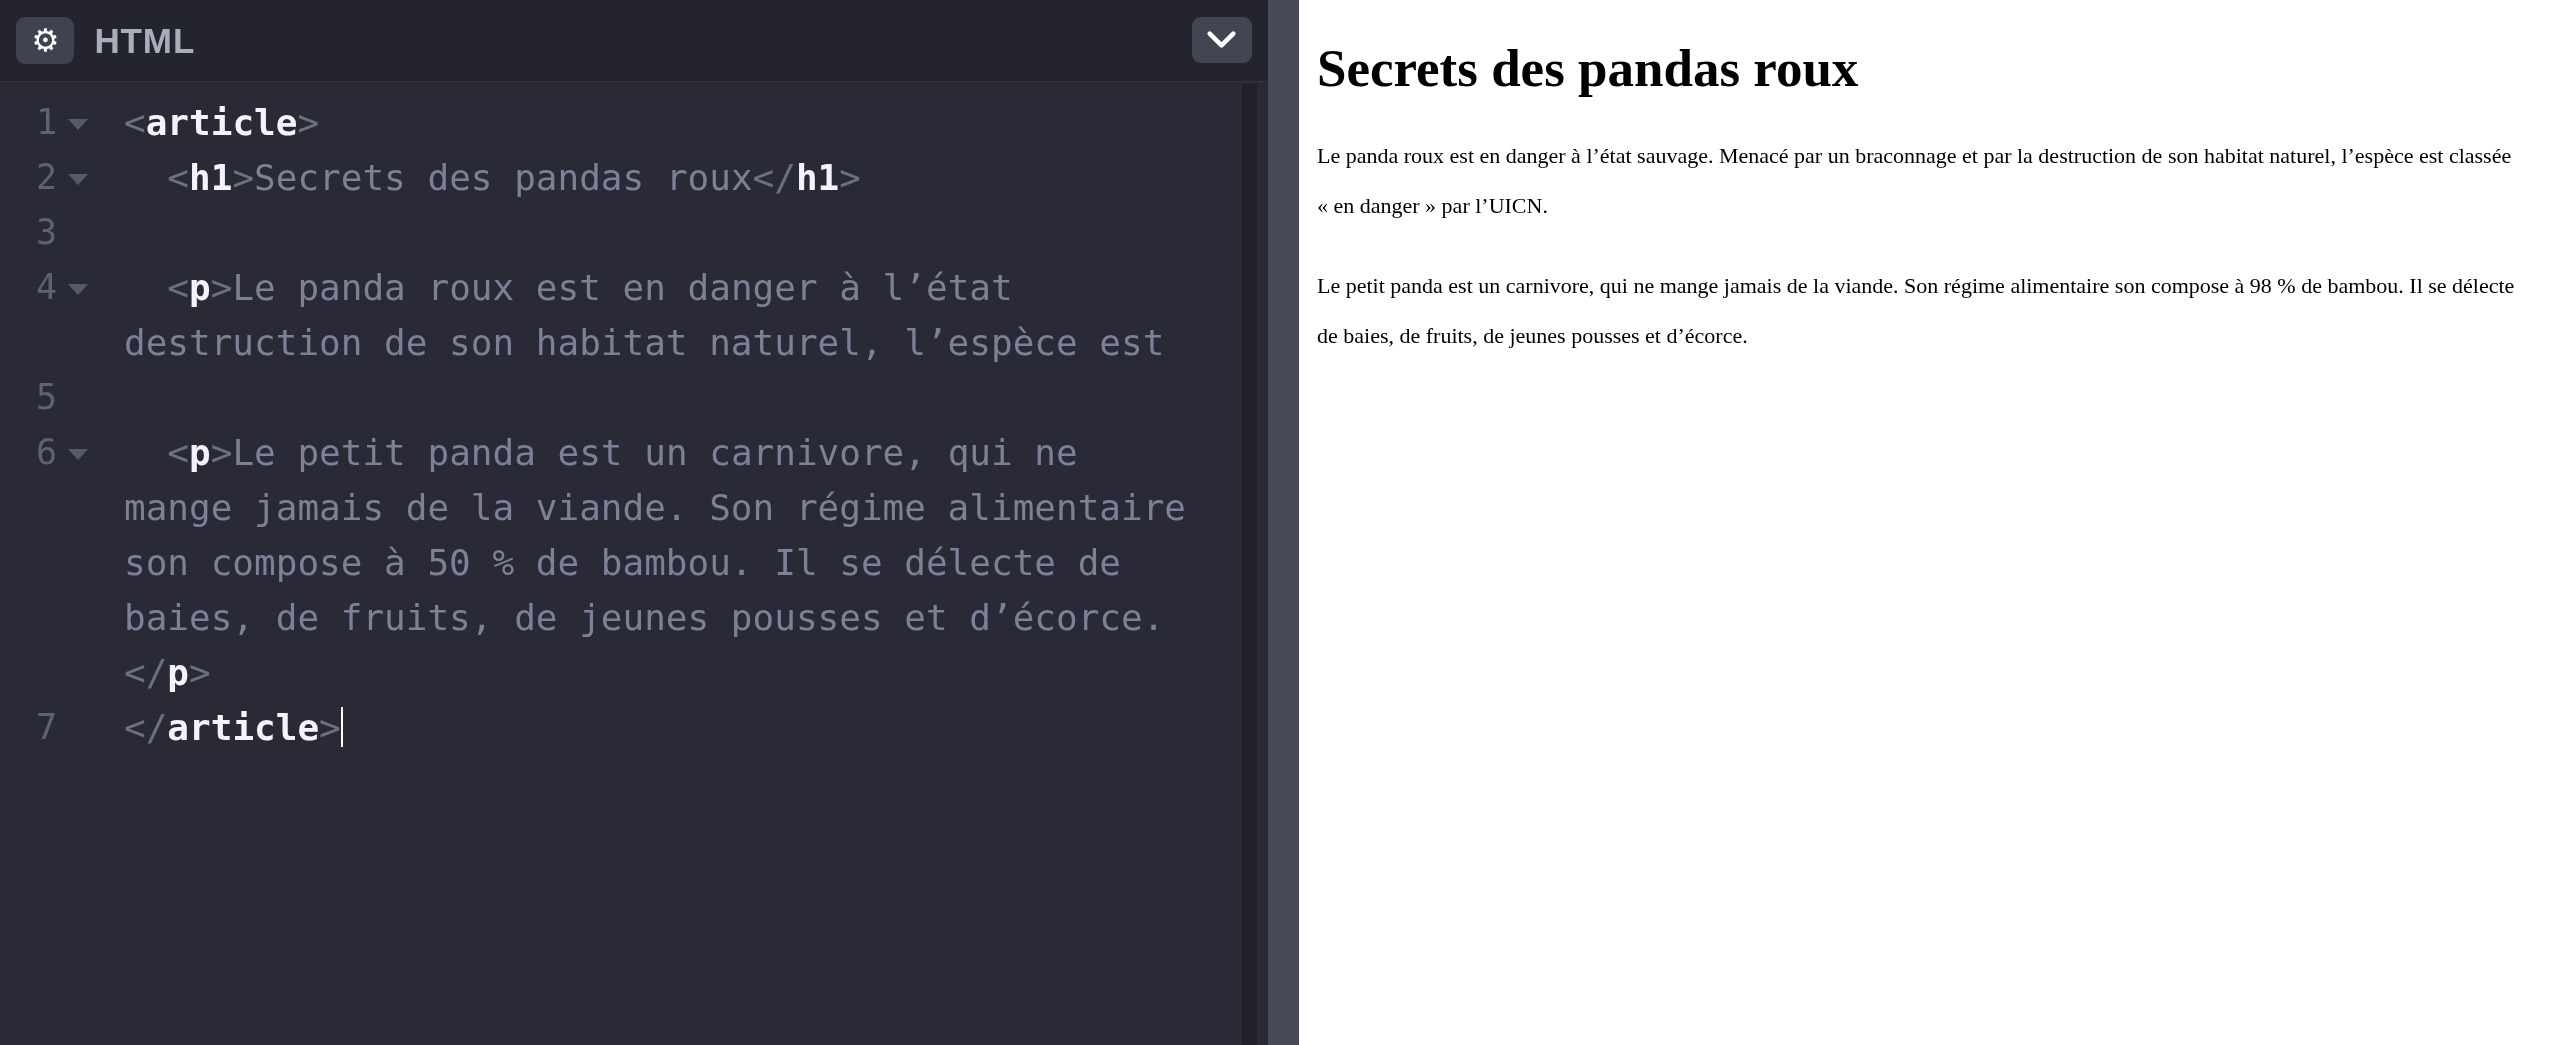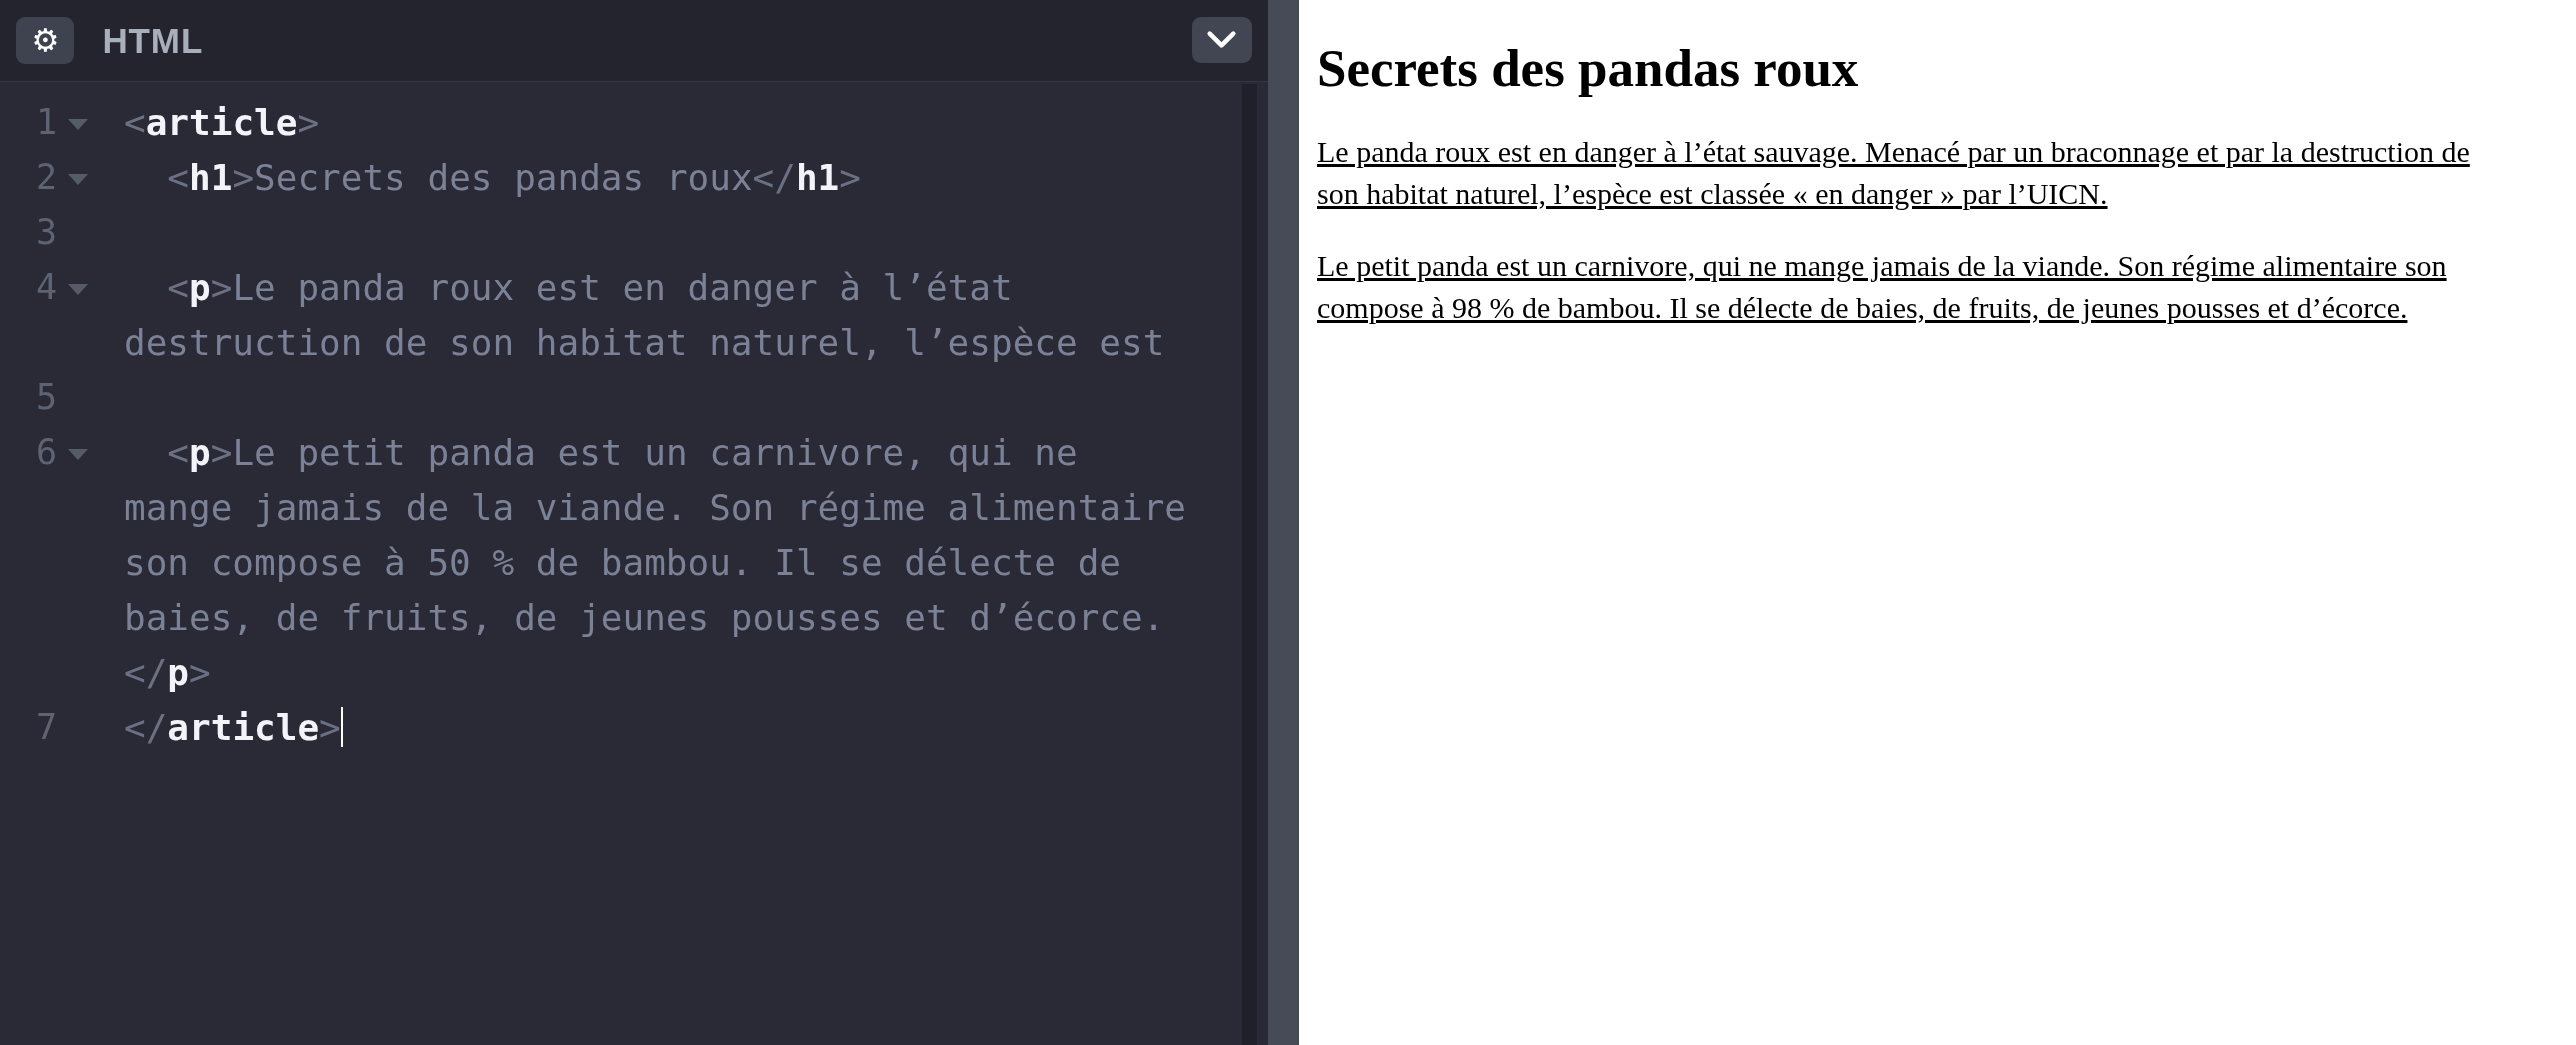--- a/index.html
+++ b/index.html
@@ -12,21 +12,21 @@
   .editor-header {
     position: relative; height: 82px; background: #24242e;
     border-bottom: 1.8px solid #34353f;
     display: flex; align-items: center; padding-left: 16.4px;
   }
   .gear-button {
     width: 58px; height: 47px; background: #3f434f; border: none; border-radius: 9px;
     display: flex; align-items: center; justify-content: center; cursor: pointer;
   }
   .gear-button .glyph { color: #ffffff; font-size: 31px; line-height: 1; font-family: "DejaVu Sans", sans-serif; }
-  .editor-title { margin-left: 28px; color: #a9aebb; font-size: 35px; font-weight: bold; letter-spacing: 0.9px; }
+  .editor-title { margin-left: 20px; color: #a9aebb; font-size: 35px; font-weight: bold; letter-spacing: 0.9px; }
   .collapse-button {
     position: absolute; right: 16.4px; top: 17.3px; width: 60px; height: 46px;
     background: #424653; border: none; border-radius: 9px; cursor: pointer;
     display: flex; align-items: center; justify-content: center;
   }
 
   
   .code-area { position: relative; padding-top: 12.8px; font-family: "DejaVu Sans Mono", monospace; font-size: 36px; }
   .code-row { display: flex; height: 55px; line-height: 55px; }
   .gutter { flex: 0 0 100px; display: flex; align-items: center; }
@@ -51,21 +51,21 @@
   
   .pane-divider { width: 31px; height: 1045px; background: #474b58; flex: 0 0 auto; cursor: col-resize; }
 
   
   .preview-pane {
     flex: 1 1 auto; height: 1045px; background: #ffffff;
     font-family: "Liberation Serif", serif; color: #000000;
     padding: 25.5px 58px 0 18px; overflow: hidden;
   }
   .preview-heading { font-size: 53px; font-weight: bold; margin: 12.8px 0 33px 0; }
-  .preview-paragraph { font-size: 30px; line-height: 42px; margin: 0 0 30px 0; text-decoration: underline; }
+  .preview-paragraph { font-size: 22px; line-height: 50px; margin: 0 0 30px 0; }
 </style>
 </head>
 <body>
 
 <div class="editor-pane">
   <div class="editor-header">
     <button class="gear-button">
       <span class="glyph">⚙</span>
     </button>
     <span class="editor-title">HTML</span>

